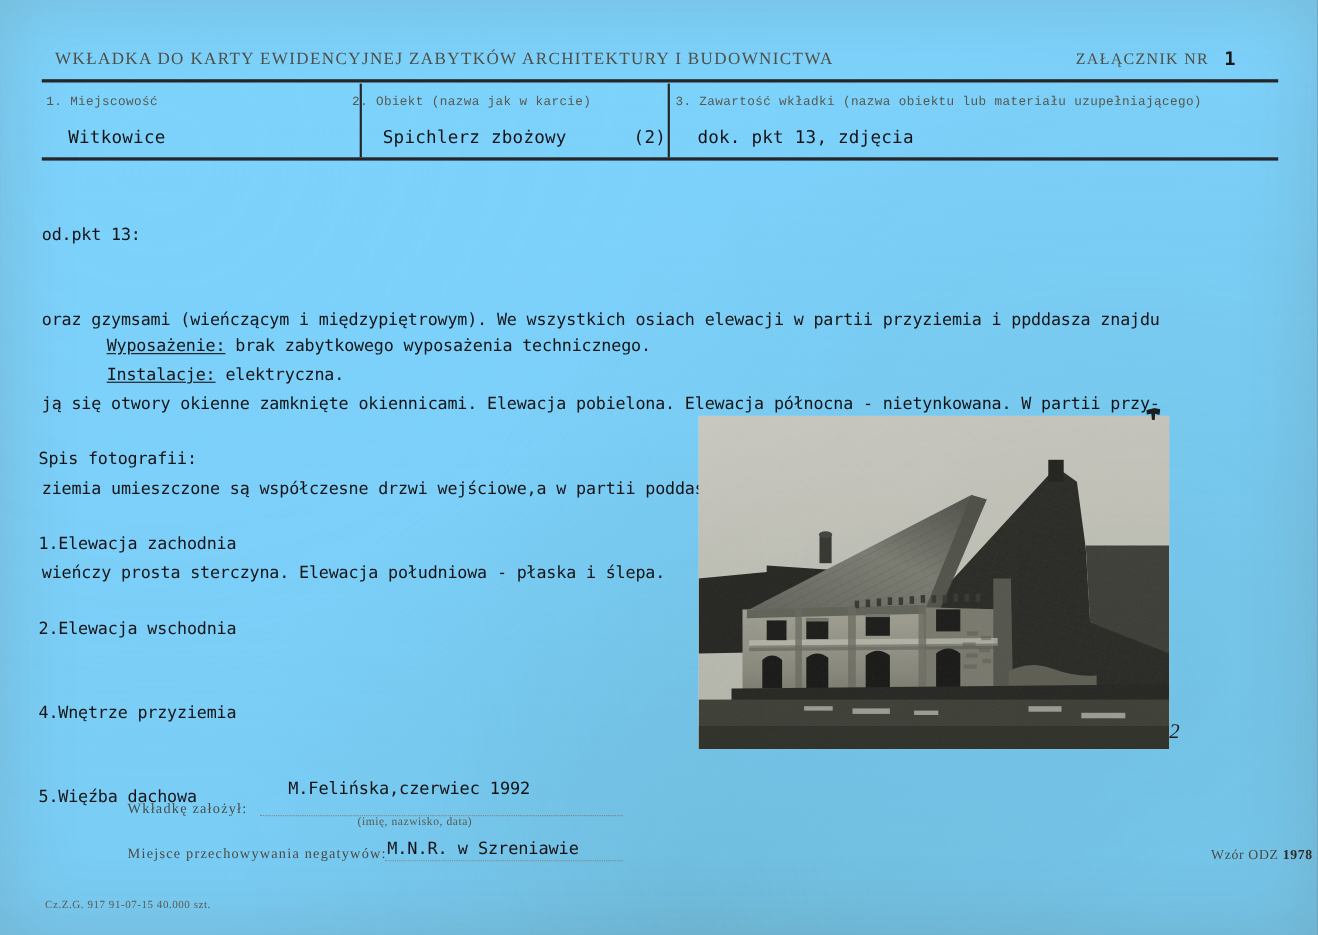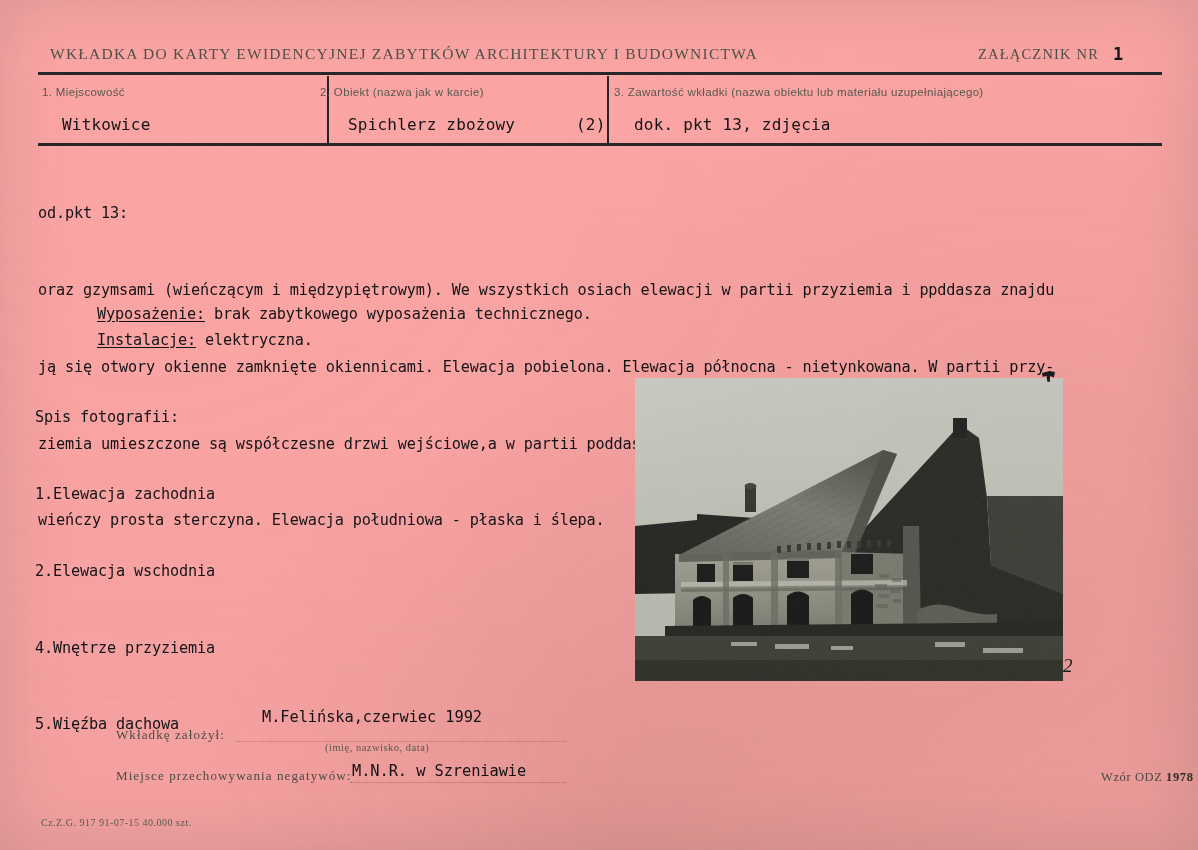--- a/index.html
+++ b/index.html
@@ -4,21 +4,21 @@
 <style>
   html, body {
     margin: 0;
     padding: 0;
     background: #6b6b66;
   }
   .page {
     position: relative;
     width: 1198px;
     height: 850px;
-    background: #fca5a5;
+    background: #7dd3fc;
     overflow: hidden;
     font-family: "Liberation Serif", serif;
     color: #17171a;
   }
   
   .paper-grain {
     position: absolute;
     inset: 0;
     pointer-events: none;
     background:
@@ -86,21 +86,21 @@
     width: 2px;
     background: #26262a;
     top: 76px;
     height: 67px;
   }
   .vsep.v1 { left: 327px; }
   .vsep.v2 { left: 607px; }
 
   .cell-label {
     position: absolute;
-    font-family: Liberation Sans, sans-serif;
+    font-family: Liberation Mono, monospace;
     font-size: 11.5px;
     color: #57594f;
     letter-spacing: .35px;
     white-space: nowrap;
   }
   .cell-value {
     position: absolute;
     font-family: "DejaVu Sans Mono", monospace;
     font-size: 16px;
     color: #131316;

